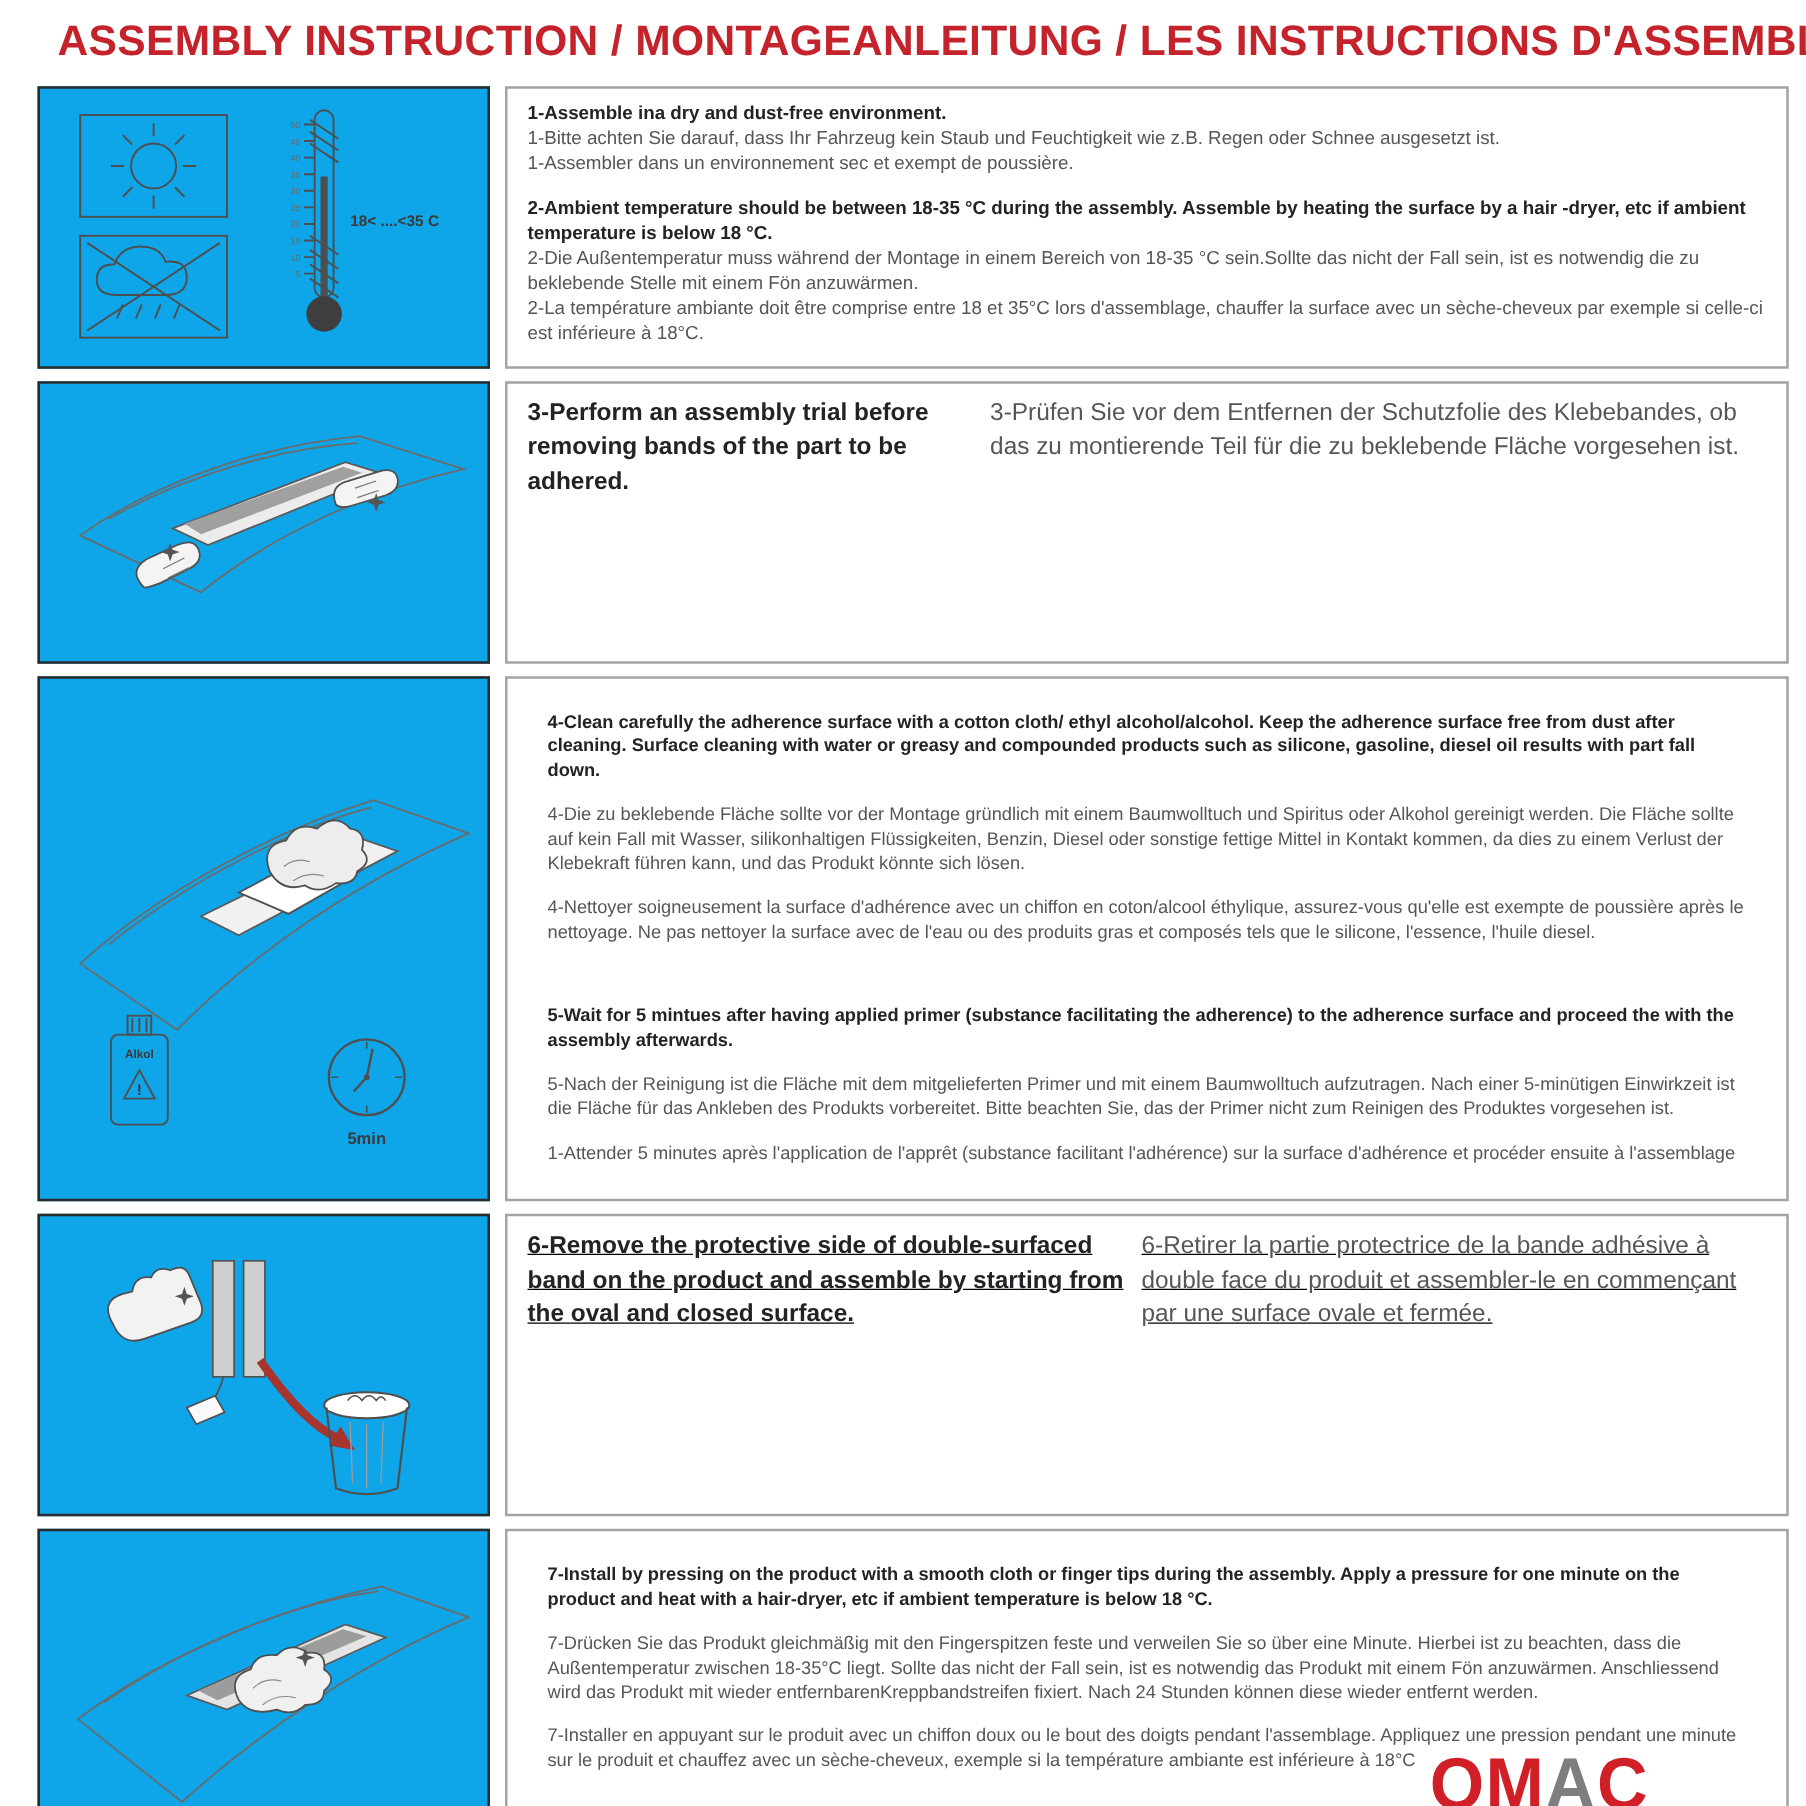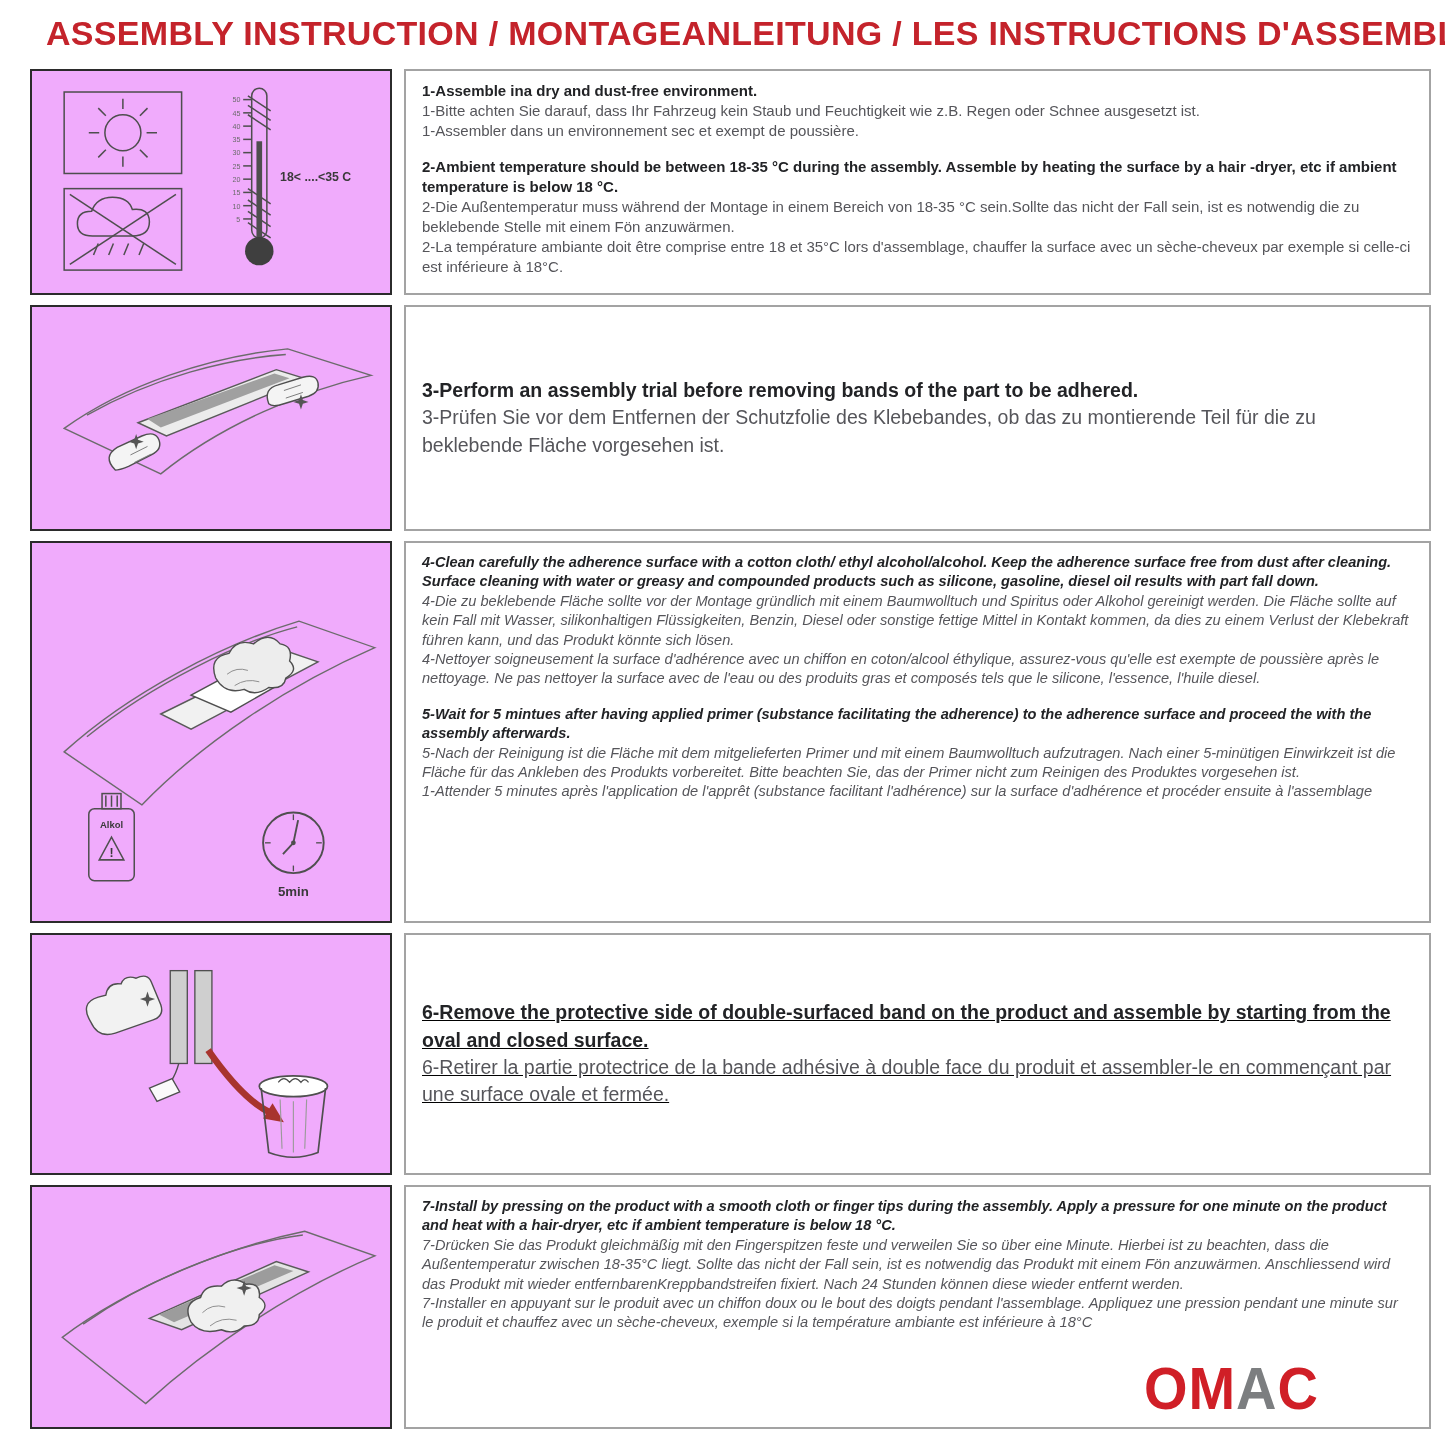--- a/index.html
+++ b/index.html
@@ -8,31 +8,31 @@
     font-family:"Liberation Sans","DejaVu Sans",sans-serif;
     -webkit-font-smoothing:antialiased;
   }
   .page{padding:6px 14px 6px 30px;}
   .title{
     color:#c4232b;font-size:34px;font-weight:700;letter-spacing:.3px;
     margin:8px 0 16px 16px;white-space:nowrap;
   }
   .row{display:flex;gap:12px;margin-bottom:10px;align-items:stretch;}
   .img-box{
-    width:362px;flex:0 0 362px;border:2px solid #2b2b2b;background:#f0abfc;
+    width:362px;flex:0 0 362px;border:2px solid #2b2b2b;background:#0ea5e9;
     display:flex;align-items:center;justify-content:center;box-sizing:border-box;padding-left:17px;
   }
   .text-box{
     flex:1;border:2px solid #a3a3a3;background:#fff;box-sizing:border-box;
     padding:10px 16px;position:relative;
   }
-  .text-box.center{display:flex;flex-direction:column;justify-content:center;}
+  .text-box.center{display:flex;flex-direction:row;justify-content:center;}
   .p-sm{font-size:15px;line-height:1.33;color:#55555a;margin:0;}
   .p-sm.bold{font-weight:700;color:#222326;}
-  .p-md{font-size:14.6px;line-height:1.33;color:#55555a;margin:0;font-style:italic;}
+  .p-md{font-size:14.6px;line-height:1.33;color:#55555a;margin:16px;}
   .p-md.bold{font-weight:700;color:#222326;}
   .p-lg{font-size:19.5px;line-height:1.4;color:#55555a;margin:0;}
   .p-lg.bold{font-weight:700;color:#222326;}
   .gap{height:16px;}
   .h1-box{min-height:226px;}
   .h2-box{min-height:226px;}
   .h3-box{min-height:382px;}
   .h4-box{min-height:242px;text-decoration:underline;}
   .h5-box{min-height:244px;}
   .logo{

